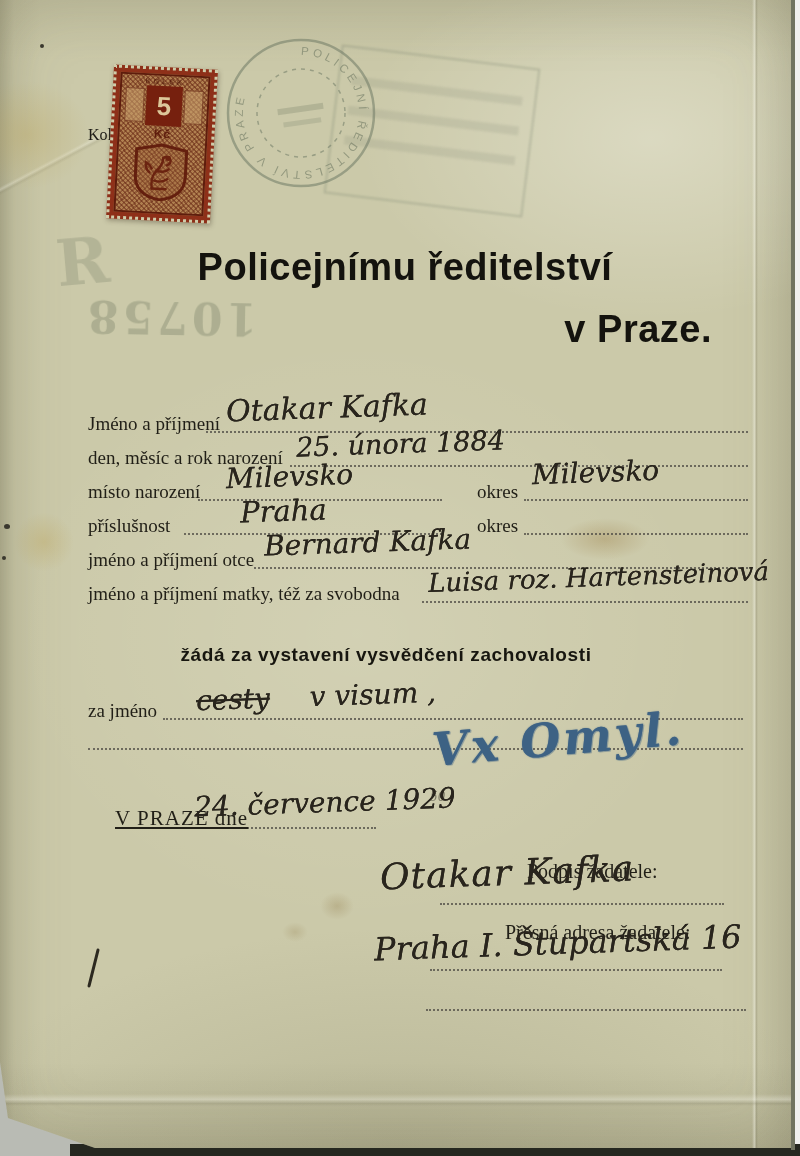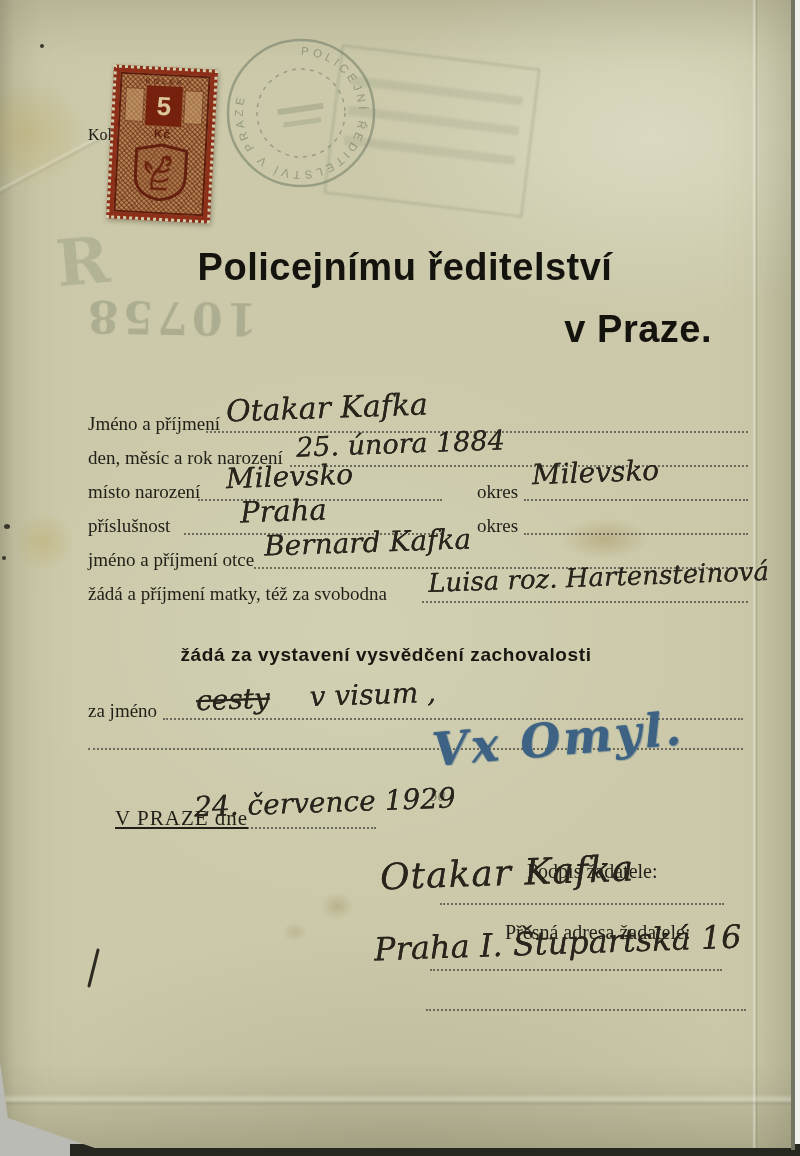--- a/index.html
+++ b/index.html
@@ -176,21 +176,21 @@
   <div class="dotline" style="left:184px;top:533px;width:258px;"></div>
   <div class="label" style="left:477px;top:515px;">okres</div>
   <div class="dotline" style="left:524px;top:533px;width:224px;"></div>
   <div class="hw" style="left:240px;top:494px;font-size:29px;">Praha</div>
   <div class="hw" style="left:540px;top:512px;font-size:26px;"></div>
 
   <div class="label" style="left:88px;top:549px;">jméno a příjmení otce</div>
   <div class="dotline" style="left:254px;top:567px;width:494px;"></div>
   <div class="hw" style="left:264px;top:526px;font-size:28px;">Bernard Kafka</div>
 
-  <div class="label" style="left:88px;top:583px;">žádá a příjmení matky, též za svobodna</div>
+  <div class="label" style="left:88px;top:583px;">jméno a příjmení matky, též za svobodna</div>
   <div class="dotline" style="left:422px;top:601px;width:326px;"></div>
   <div class="hw" style="left:428px;top:562px;font-size:26px;">Luisa roz. Hartensteinová</div>
 
   <div class="heading2">žádá za vystavení vysvědčení zachovalosti</div>
 
   <div class="label" style="left:88px;top:700px;">za jméno</div>
   <div class="dotline" style="left:163px;top:718px;width:580px;"></div>
   <div class="hw" style="left:196px;top:680px;font-size:28px;">
     <span class="purpose-row">
       <span class="strike">cesty</span>

